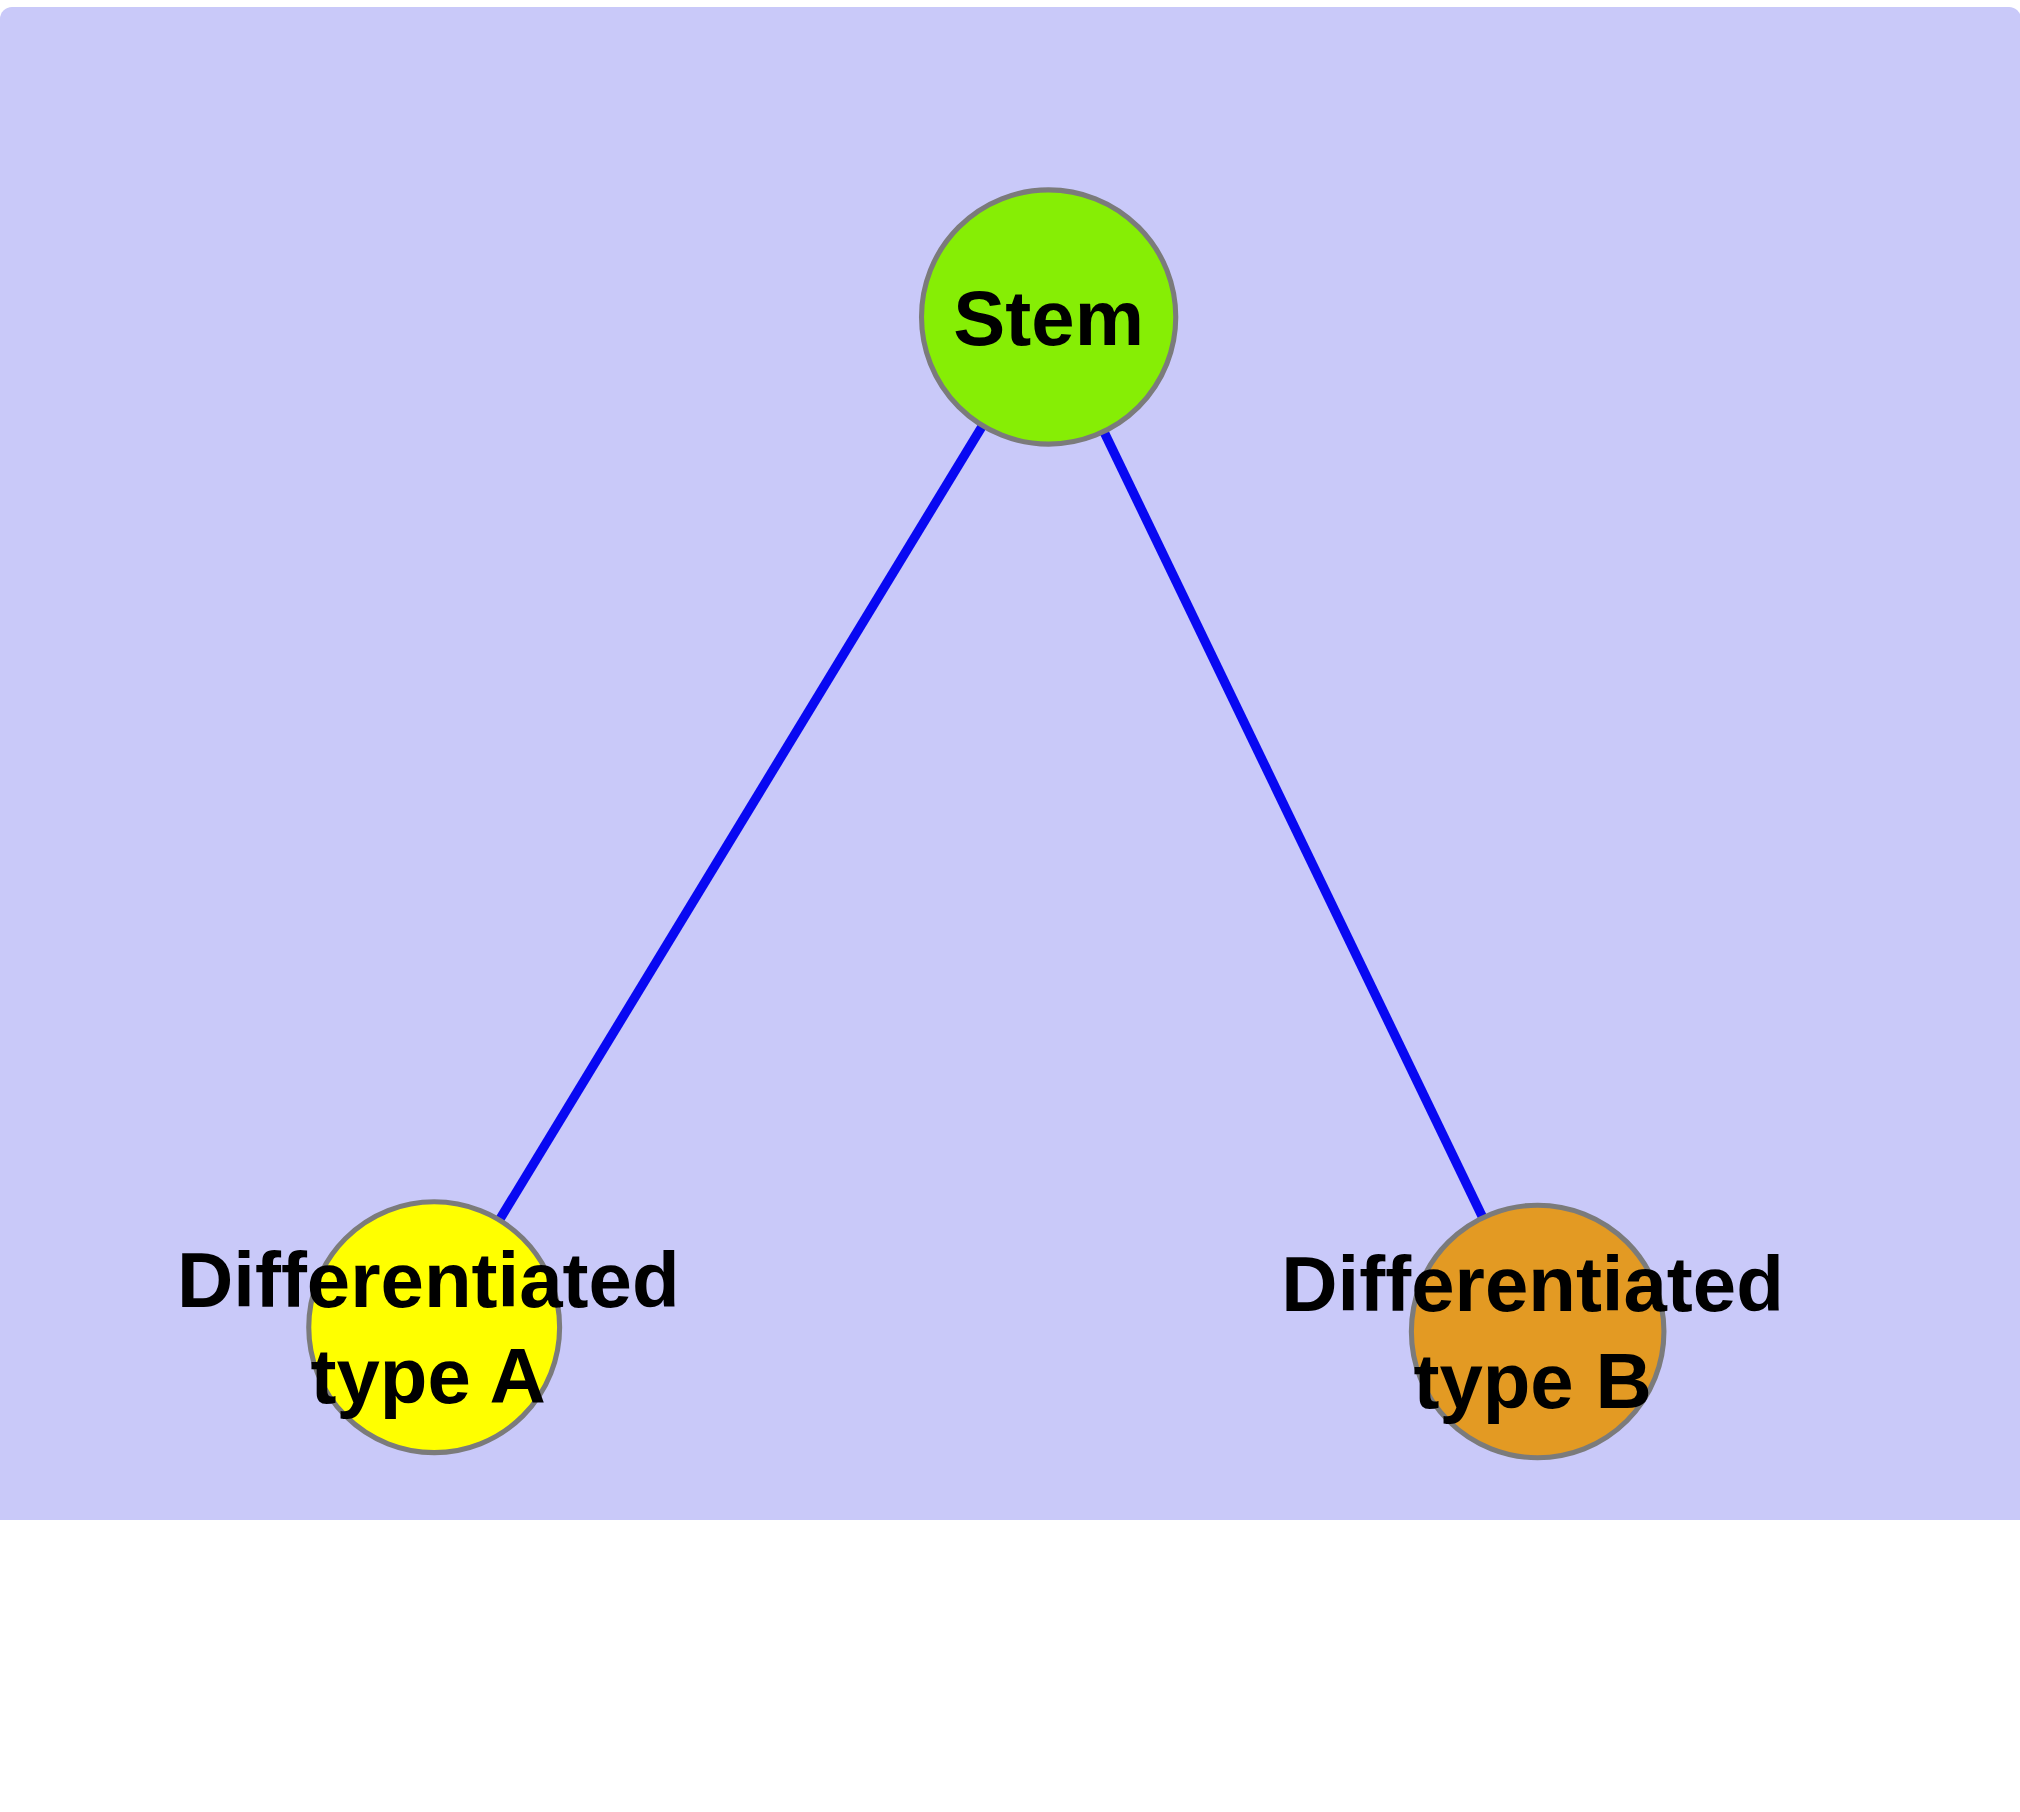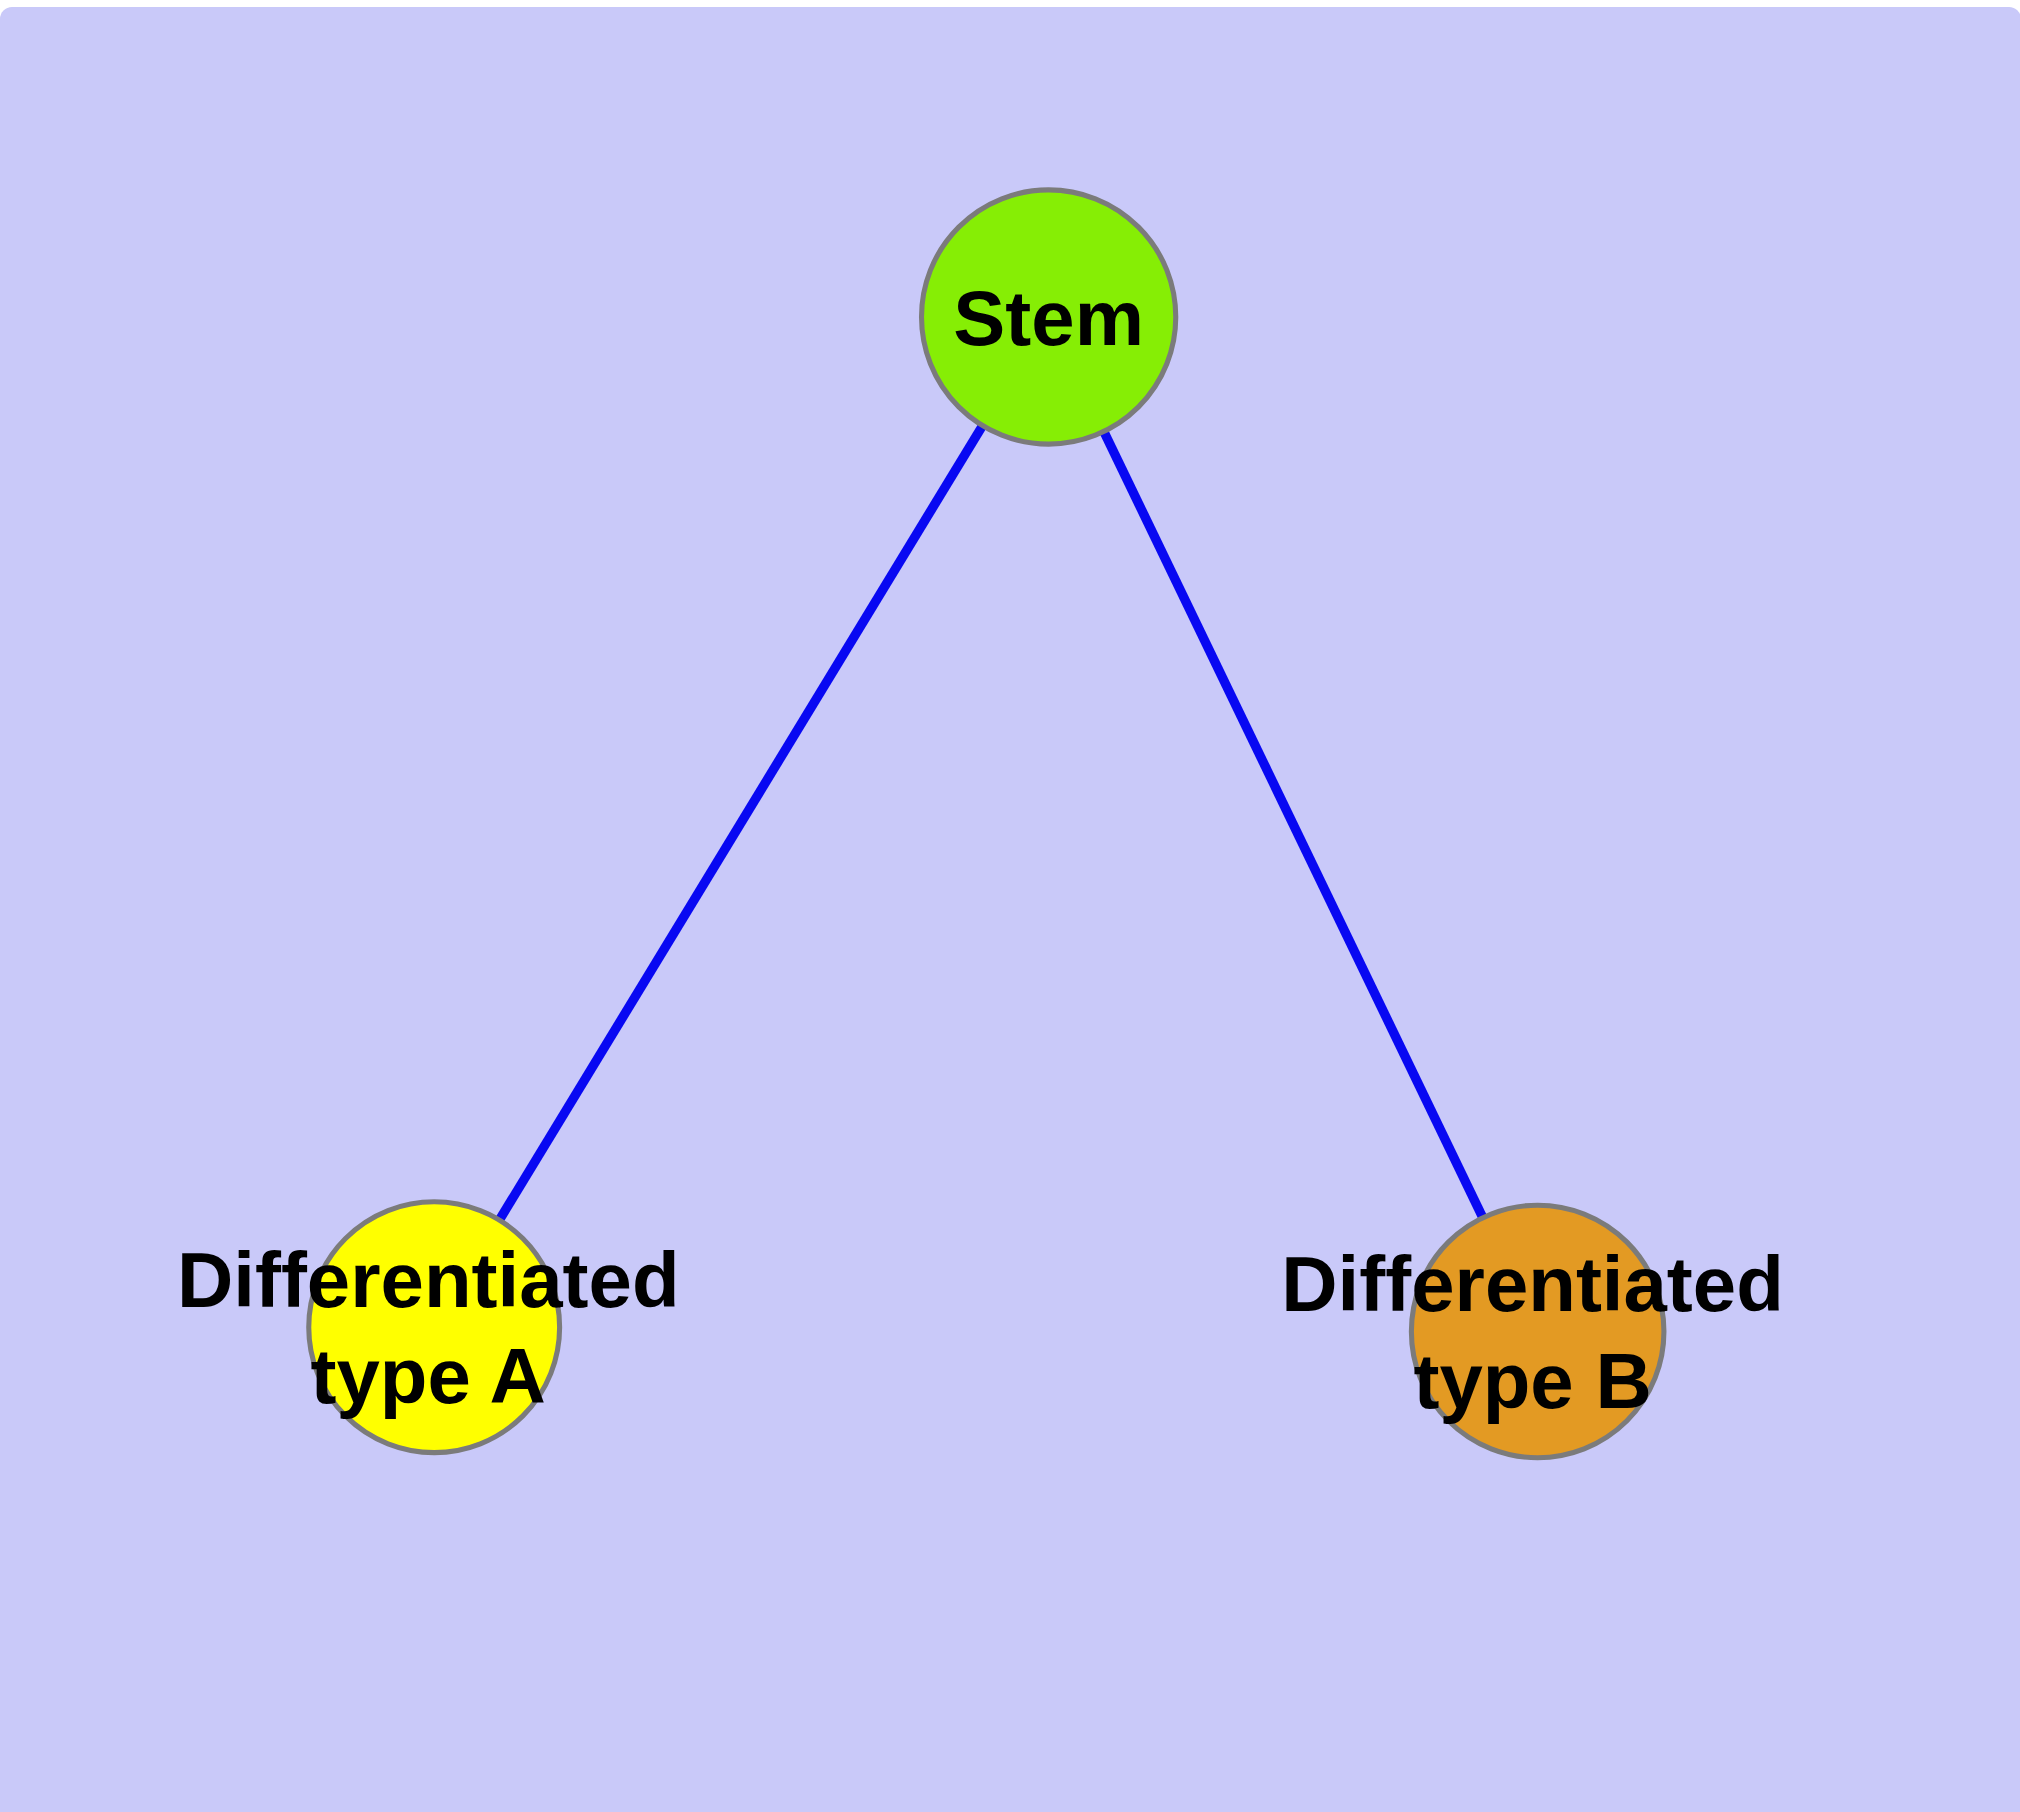--- a/index.html
+++ b/index.html
@@ -3,21 +3,21 @@
 <meta charset="utf-8">
 <style>
   html, body {
     margin: 0;
     padding: 0;
     background: #ffffff;
   }
   .stage {
     position: relative;
     width: 2021px;
-    height: 1812px;
+    height: 1520px;
     background: #ffffff;
     overflow: hidden;
     font-family: "Liberation Sans", sans-serif;
   }
   .plot-canvas {
     position: absolute;
     top: 6.8px;
     left: 0;
     right: 0;
     bottom: 0;

